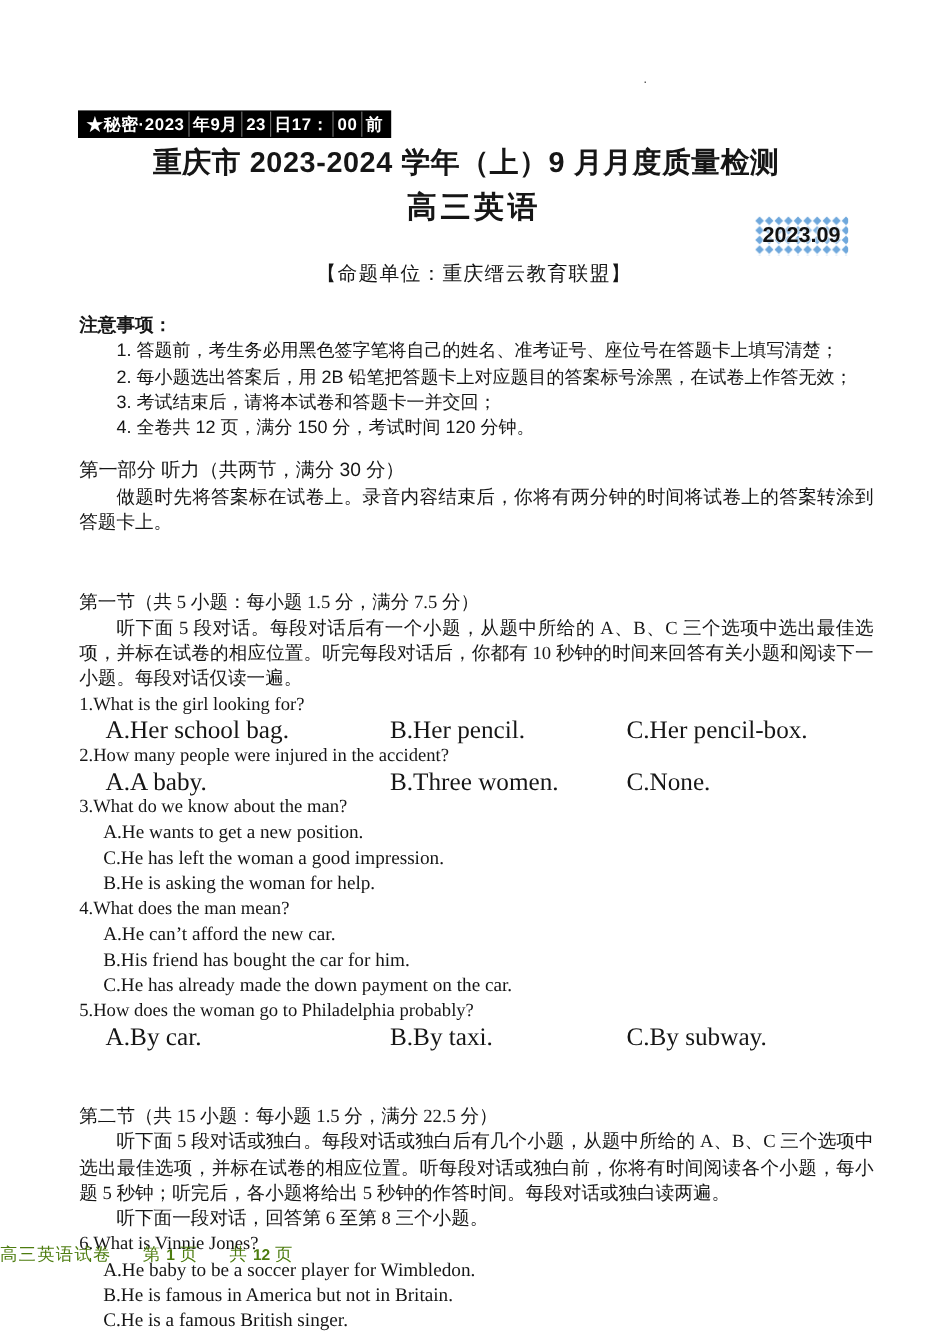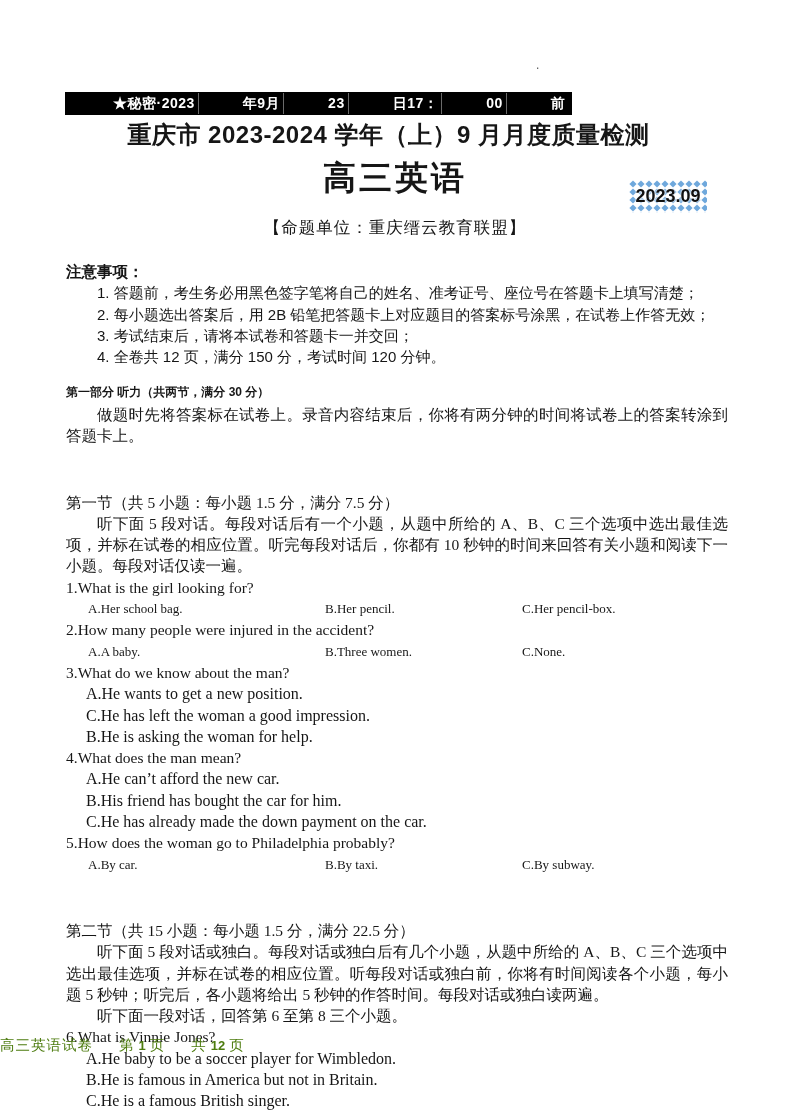--- a/index.html
+++ b/index.html
@@ -14,31 +14,31 @@
   .stray-mark { position:absolute; top:58px; left:536px; font-size:12px; color:#555;
     font-family:"Liberation Sans", sans-serif; }
 
   
   .banner {
     position:absolute; top:92px; left:65px; height:23px;
     background:var(--banner-bg,#000); color:#fff; display:flex; align-items:center;
     font-family:"Liberation Sans", sans-serif; font-size:14px; font-weight:bold;
     padding:0 4px; letter-spacing:0.5px;
   }
-  .banner span { padding:0 3px; border-right:1px solid #6a6a6a; line-height:21px;margin-left:41px; }
+  .banner span { padding:0 3px; border-right:1px solid #6a6a6a; line-height:21px; }
   .banner span:last-child { border-right:none; }
 
   .title {
     position:absolute; top:119px; left:0; right:13px; text-align:center;
     font-family:"Liberation Sans", sans-serif; font-size:24px; font-weight:600;
     letter-spacing:0.5px;
   }
   .subject {
     position:absolute; top:156px; left:0; right:0; text-align:center;
-    font-family:"Liberation Sans", sans-serif; font-size:33px; font-weight:800;
+    font-family:"Liberation Sans", sans-serif; font-size:25px; font-weight:800;
     letter-spacing:3px;
   }
   .badge { position:absolute; top:180px; left:629px; width:78px; height:33px; }
   .badge svg { position:absolute; inset:0; }
   .badge path { fill:var(--badge-diamond,#6FA8DC); }
   .badge-text {
     position:absolute; inset:0; display:flex; align-items:center; justify-content:center;
     font-family:"Liberation Sans", sans-serif; font-weight:bold; font-size:18px;
     color:#111; text-shadow:0 0 2px #fff, 0 0 3px #fff;
   }
@@ -52,32 +52,32 @@
   .notes-heading {
     font-family:"Liberation Sans", sans-serif; font-weight:bold;
     font-size:15.5px; line-height:21.3px;
   }
   .note-item {
     font-family:"Liberation Sans", sans-serif; font-size:15px; line-height:21.3px;
     padding-left:31px; white-space:nowrap;
   }
 
   .part-heading {
-    font-family:"Liberation Sans", sans-serif; font-weight:bold;
-    font-size:12px; line-height:21.5px; margin-top:15px;
+    font-family:"Liberation Sans", sans-serif; font-weight:normal;
+    font-size:16px; line-height:21.5px; margin-top:15px;
   }
   .para {
     font-size:15.5px; line-height:21.3px; text-align:justify; text-indent:2em;
   }
   .section-heading { font-size:15.5px; line-height:21.3px;margin-top:45px; }
 
   .q-text { font-size:15.5px; line-height:21.3px; }
   .opt-row {
     display:grid; grid-template-columns:237px 197px 1fr; padding-left:22px;
-    font-size:13px; line-height:21.3px;
+    font-size:21px; line-height:21.3px;
   }
   .opt-stack .opt { display:block; padding-left:20px; font-size:16px; line-height:21.3px; }
 
   .footer {
     position:absolute; top:1036px; left:0; right:0; 
     font-size:14.5px; color:#4d7c0f; letter-spacing:1px;
   }
   .footer .num {
     font-family:"Liberation Sans", sans-serif; font-size:13px; font-weight:600;
     padding:0 4px; letter-spacing:0;

